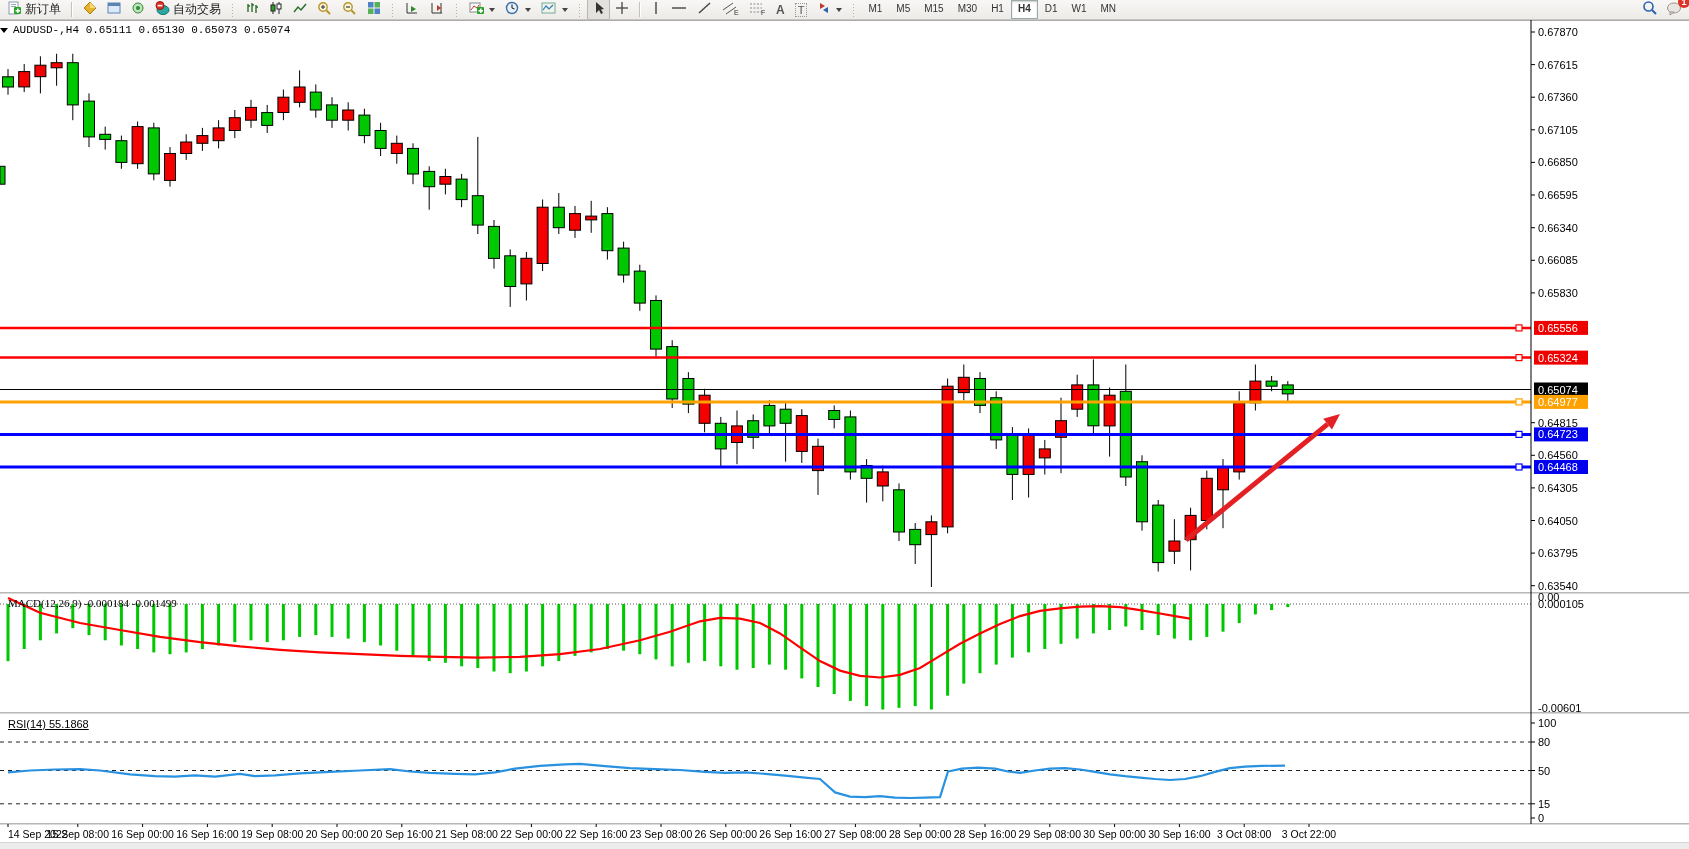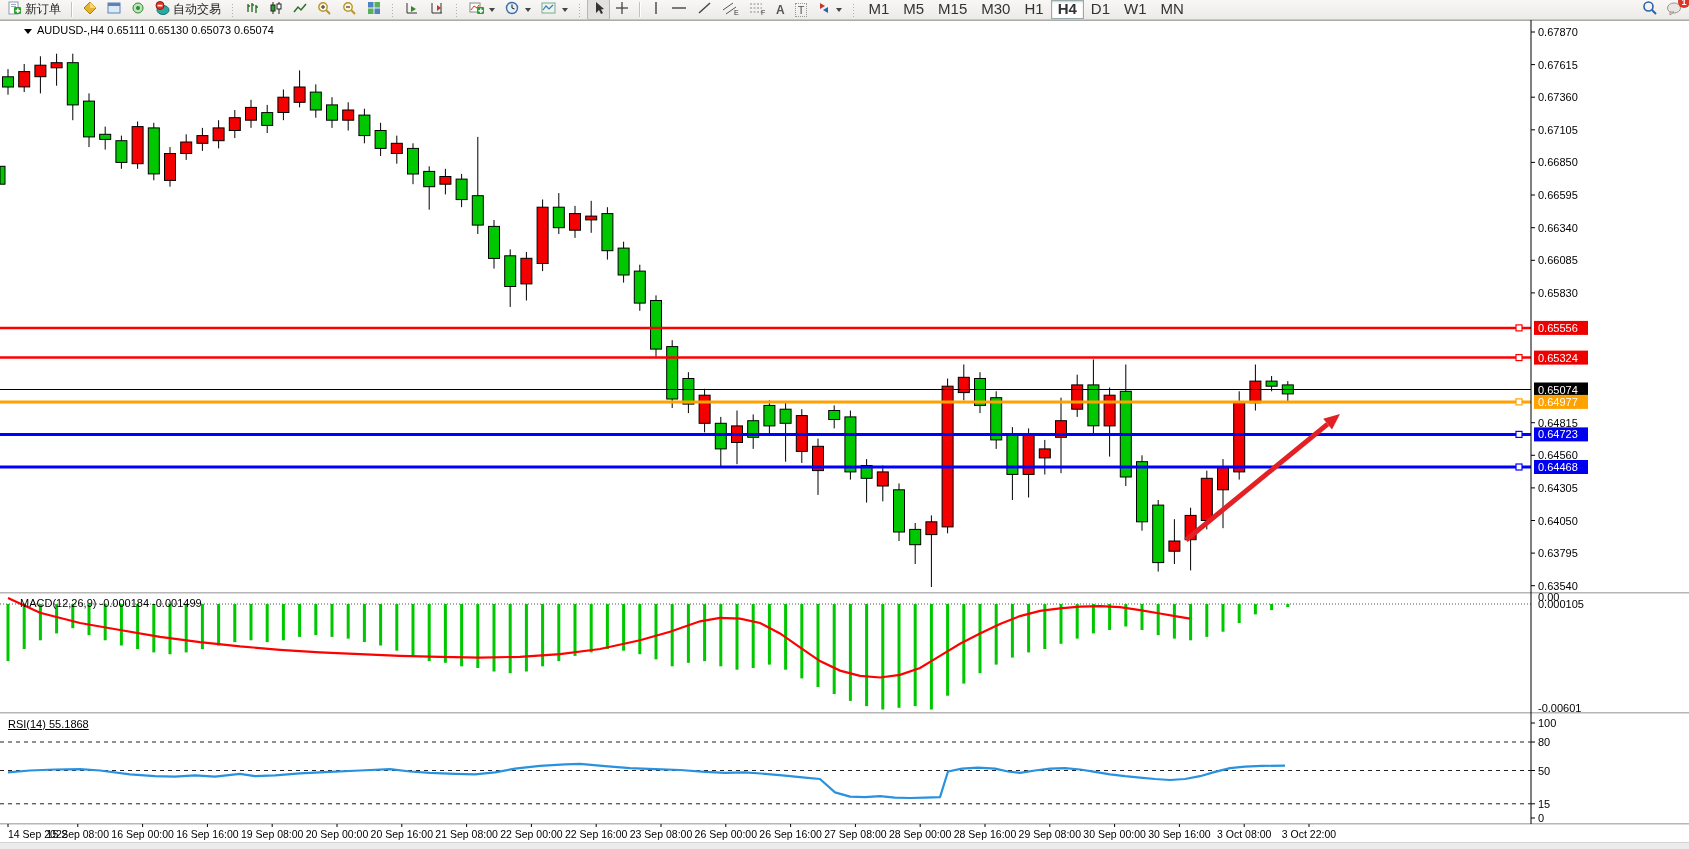--- a/index.html
+++ b/index.html
@@ -10,30 +10,30 @@
     display:flex;align-items:center;font-size:12px;color:#222;z-index:5;}
   .tb-group{display:flex;align-items:center;height:19px;padding:0 3px;}
   .tb-sep{width:1px;height:15px;background:#c4c1bd;margin:0 2px;border-right:1px solid #fff;}
   .tb-grip{width:4px;height:14px;margin:0 2px;
     background-image:radial-gradient(#b5b2ae 1px,transparent 1px);background-size:3px 3px;}
   .tb-btn{display:flex;align-items:center;gap:3px;padding:1px 4px;border:1px solid transparent;
     border-radius:2px;cursor:default;white-space:nowrap;}
   .tb-caret{width:0;height:0;border-left:3px solid transparent;border-right:3px solid transparent;
     border-top:4px solid #444;margin-left:2px;}
   .ico{display:inline-block;position:relative;}
-  .tf-btn{padding:1px 6px;font-size:15px;color:#333;border:1px solid transparent;height:15px;line-height:14px;}
+  .tf-btn{padding:1px 6px;font-size:10px;color:#333;border:1px solid transparent;height:15px;line-height:14px;}
   .tf-btn.active{background:#fff;border:1px solid #9aa;box-shadow:inset 0 1px 2px #ccc;font-weight:bold;}
   #tb-right{margin-left:auto;display:flex;align-items:center;padding-right:6px;gap:8px;}
   .badge-red{position:absolute;top:-5px;right:-7px;background:#e03226;color:#fff;font-size:9px;
     width:12px;height:12px;border-radius:50%;text-align:center;line-height:12px;font-weight:bold;}
   
   #chart-svg{position:absolute;left:0;top:0;}
   .panel-label{position:absolute;font-size:11px;color:#000;z-index:4;white-space:nowrap;}
-  #symbol-title{left:24px;top:24px;}
-  #macd-label{left:20px;top:597px;}
+  #symbol-title{left:0;top:24px;font-family:Liberation Mono, monospace;}
+  #macd-label{left:8px;top:597px;font-family:Liberation Serif, serif;}
   #rsi-label{left:8px;top:718px;text-decoration:underline;}
   .dd-tri{display:inline-block;width:0;height:0;border-left:4px solid transparent;
     border-right:4px solid transparent;border-top:5px solid #000;margin-right:5px;vertical-align:middle;}
   #bottom-strip{position:absolute;left:0;top:842px;width:1689px;height:7px;background:#ececec;
     border-top:1px solid #d5d5d5;}
 </style>
 </head>
 <body>
 
 <div id="toolbar">

